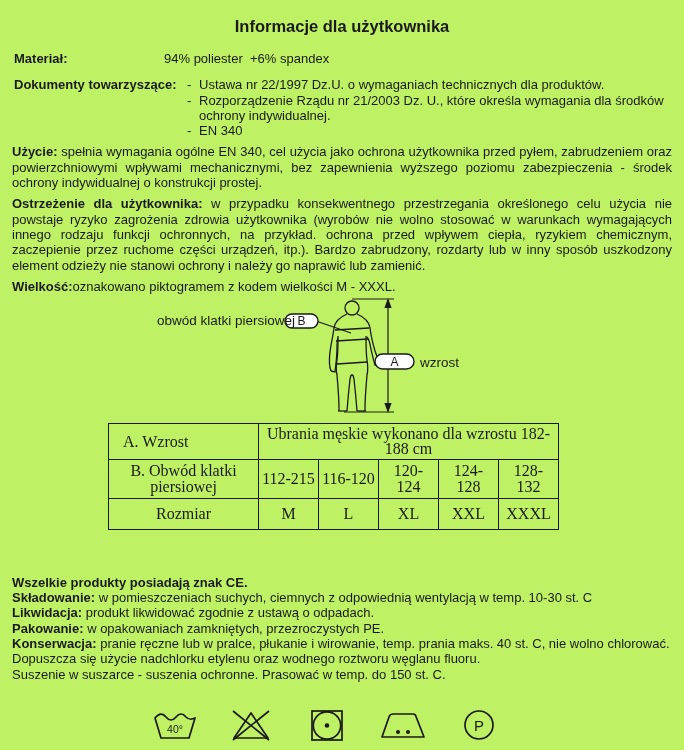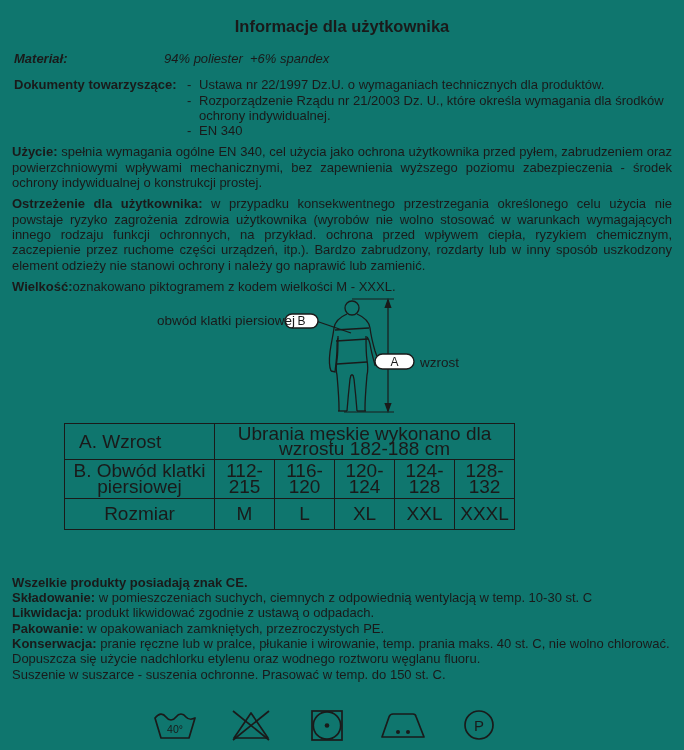--- a/index.html
+++ b/index.html
@@ -1,55 +1,56 @@
 <!DOCTYPE html>
 <html><head>
 <meta charset="utf-8">
 <style>
   html,body{margin:0;padding:0;background:#fff;}
   .page{
     position:relative;
     width:684px;height:750px;
-    background:#0f766e;
+    background:#bef264;
     color:#1a1a1a;
     font-family:"Liberation Sans", sans-serif;
     font-size:13px;line-height:15.3px;
     padding:0 12px;box-sizing:border-box;
     overflow:hidden;
   }
   .b{font-weight:bold;}
   .title{
     text-align:center;font-weight:bold;font-size:16.5px;
     padding-top:16px;line-height:20px;
   }
   .frow{display:flex;align-items:flex-start;}
   .frow.first{margin-top:21px;}
-  .frow.second{margin-top:15px;font-style:italic;}
+  .frow.second{margin-top:15px;}
   .frow.third{margin-top:11px;}
   .flabel{flex:0 0 150px;font-weight:bold;white-space:nowrap;padding-left:2px;}
   .flabel.wide{flex:0 0 173px;}
   .fvalue{white-space:pre-wrap;}
   .doclist{flex:1;}
   .docitem{display:flex;}
   .docitem .dash{flex:0 0 12px;}
   .docitem .doctext{flex:1;padding-right:4px;}
   .para{margin:6px 0 0 0;}
   .just{text-align:justify;}
   .figure{
     position:relative;
     width:593px;height:130px;
     margin-left:-12px;margin-top:-2px;
   }
   .figure svg{display:block;}
   table.size{
     border-collapse:collapse;
-    margin-left:52px;margin-top:1px;
+    margin-left:96px;margin-top:1px;
     width:450px;
     table-layout:fixed;
-    font-size:19px;
+    font-size:16px;
+    font-family:Liberation Serif, serif;
   }
   table.size td{
     border:1.4px solid #1a1a1a;
     text-align:center;
     padding:2px 3px;
   }
   table.size col.c0{width:150px;}
   table.size col.cv{width:60px;}
   table.size tr.r1 td{height:26px;}
   table.size tr.r2 td{height:34px;}

